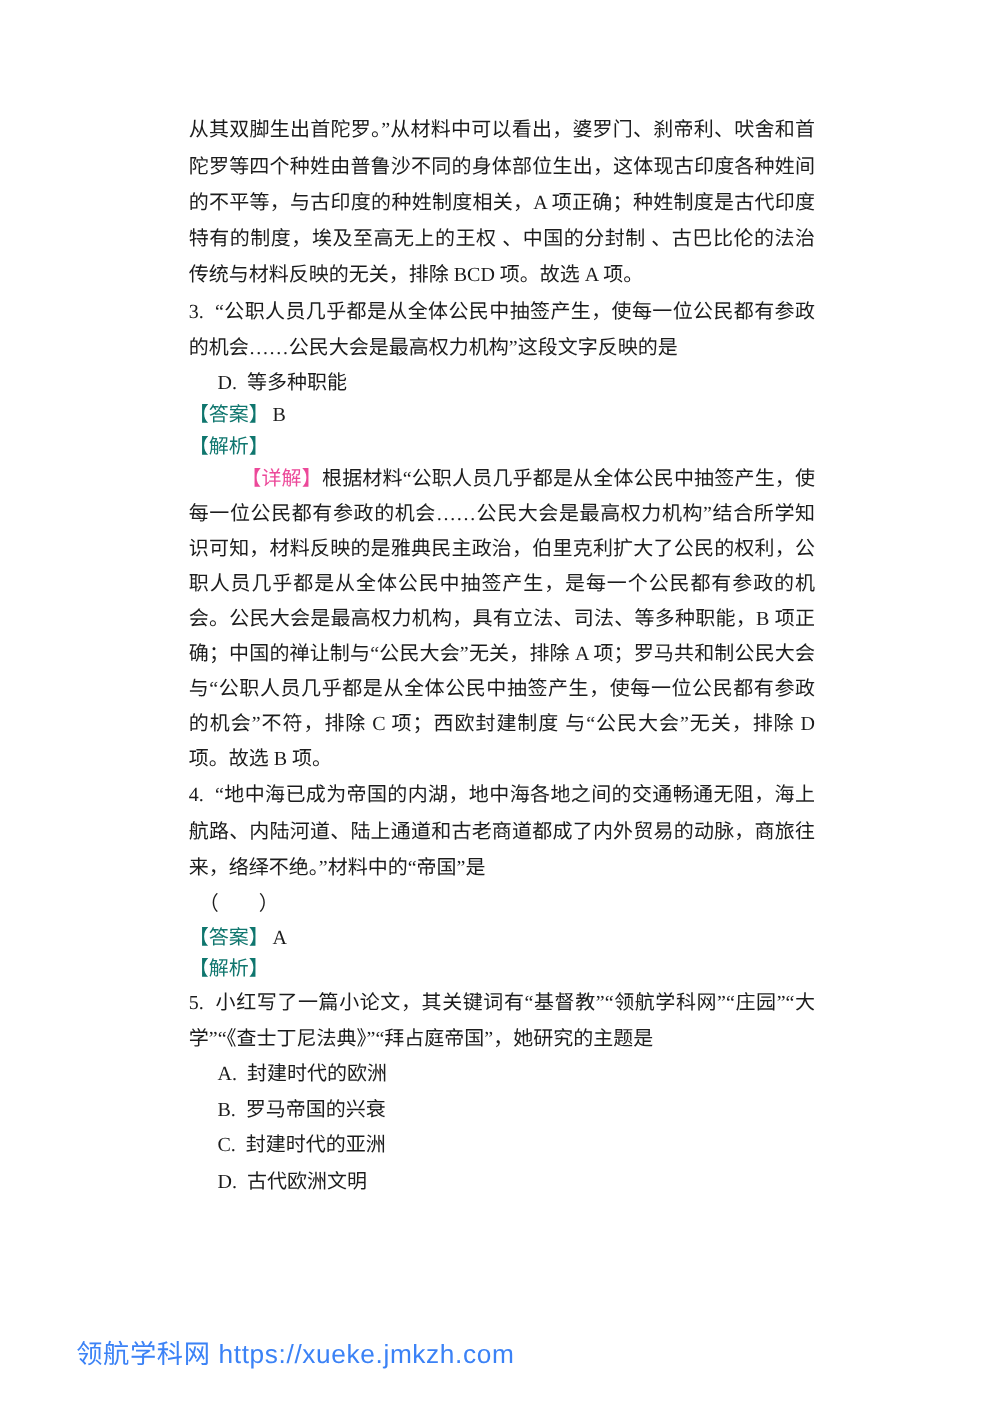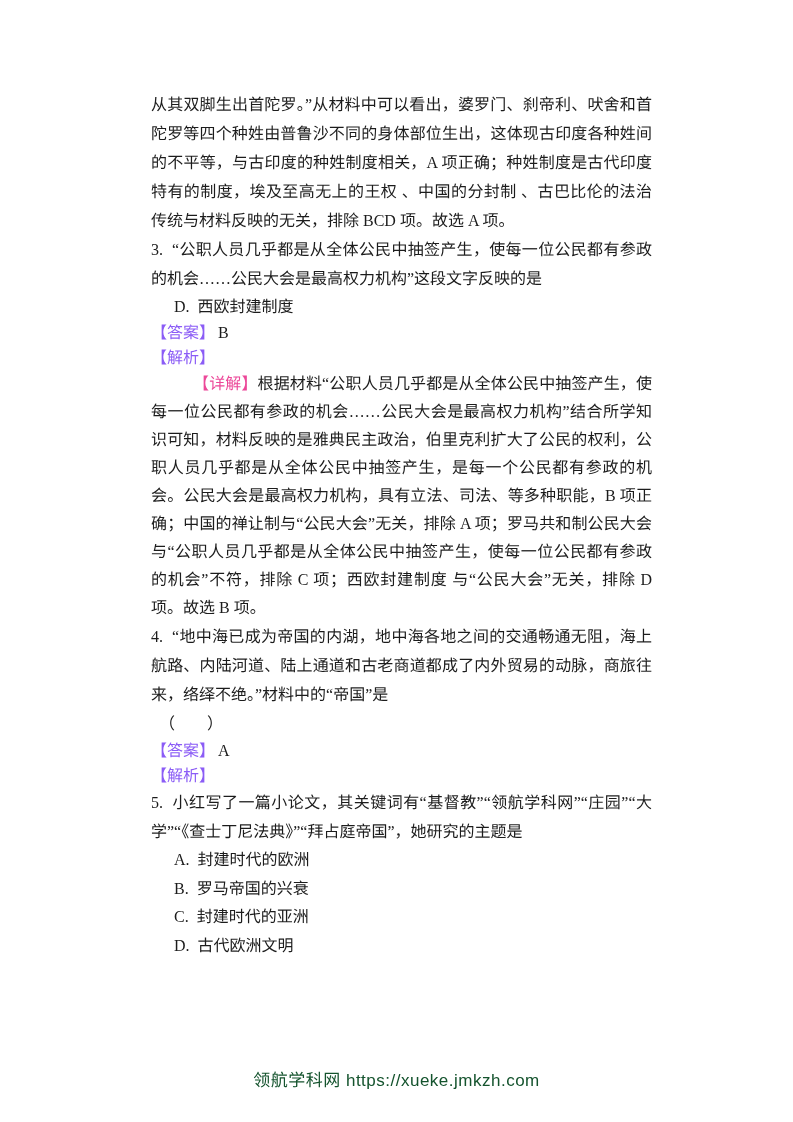--- a/index.html
+++ b/index.html
@@ -20,21 +20,21 @@
     color: #1c1c1c;
     overflow: hidden;
   }
   .jp {
     text-align: justify;
     line-height: 29px;
     margin: 0;
   }
   .detail-p { line-height: 28px; }
   .qnum { margin-right: 9px; }
-  .blue-label { color: #8b5cf6; }
+  .blue-label { color: #0f766e; }
   .ans-line {
     line-height: 25px;
     text-align: left;
   }
   .ansval { margin-left: 3px; }
   .dlabel { color: #ec4899; margin-left: 42px; }
 
   
   .opt-grid2 {
     padding-left: 23px;
@@ -67,42 +67,41 @@
   .bracket-line {
     padding-left: 8px;
     line-height: 29px;
   }
 
   .footer {
     position: absolute;
     left: 0;
     right: 0;
     top: 1066px;
-    text-align: center;
     font-family: "Liberation Sans", "DejaVu Sans", sans-serif;
-    font-size: 17px;
-    color: #14532d;
+    font-size: 21px;
+    color: #3b82f6;
     letter-spacing: 0.5px;
   }
 </style>
 </head>
 <body>
 
 <div class="page">
 
   <div class="jp">从其双脚生出首陀罗。”从材料中可以看出，婆罗门、刹帝利、吠舍和首陀罗等四个种姓由普鲁沙不同的身体部位生出，这体现古印度各种姓间的不平等，与古印度的种姓制度相关，A 项正确；种姓制度是古代印度特有的制度，埃及至高无上的王权 、中国的分封制 、古巴比伦的法治传统与材料反映的无关，排除 BCD 项。故选 A 项。</div>
 
   <div>
     <div class="jp">
       <span class="qnum">3.</span><span>“公职人员几乎都是从全体公民中抽签产生，使每一位公民都有参政的机会……公民大会是最高权力机构”这段文字反映的是</span>
     </div>
     <div class="opt-grid2">
       <div class="opt-row2">
         <div class="opt">
-          <span class="okey">D.</span><span>西欧封建制度</span>
+          <span class="okey">D.</span><span>等多种职能</span>
         </div>
       </div>
     </div>
     <div class="ans-line">
       <span class="blue-label">【答案】</span><span class="ansval">B</span>
     </div>
     <div class="ans-line">
       <span class="blue-label">【解析】</span>
     </div>
     <div class="jp detail-p">

